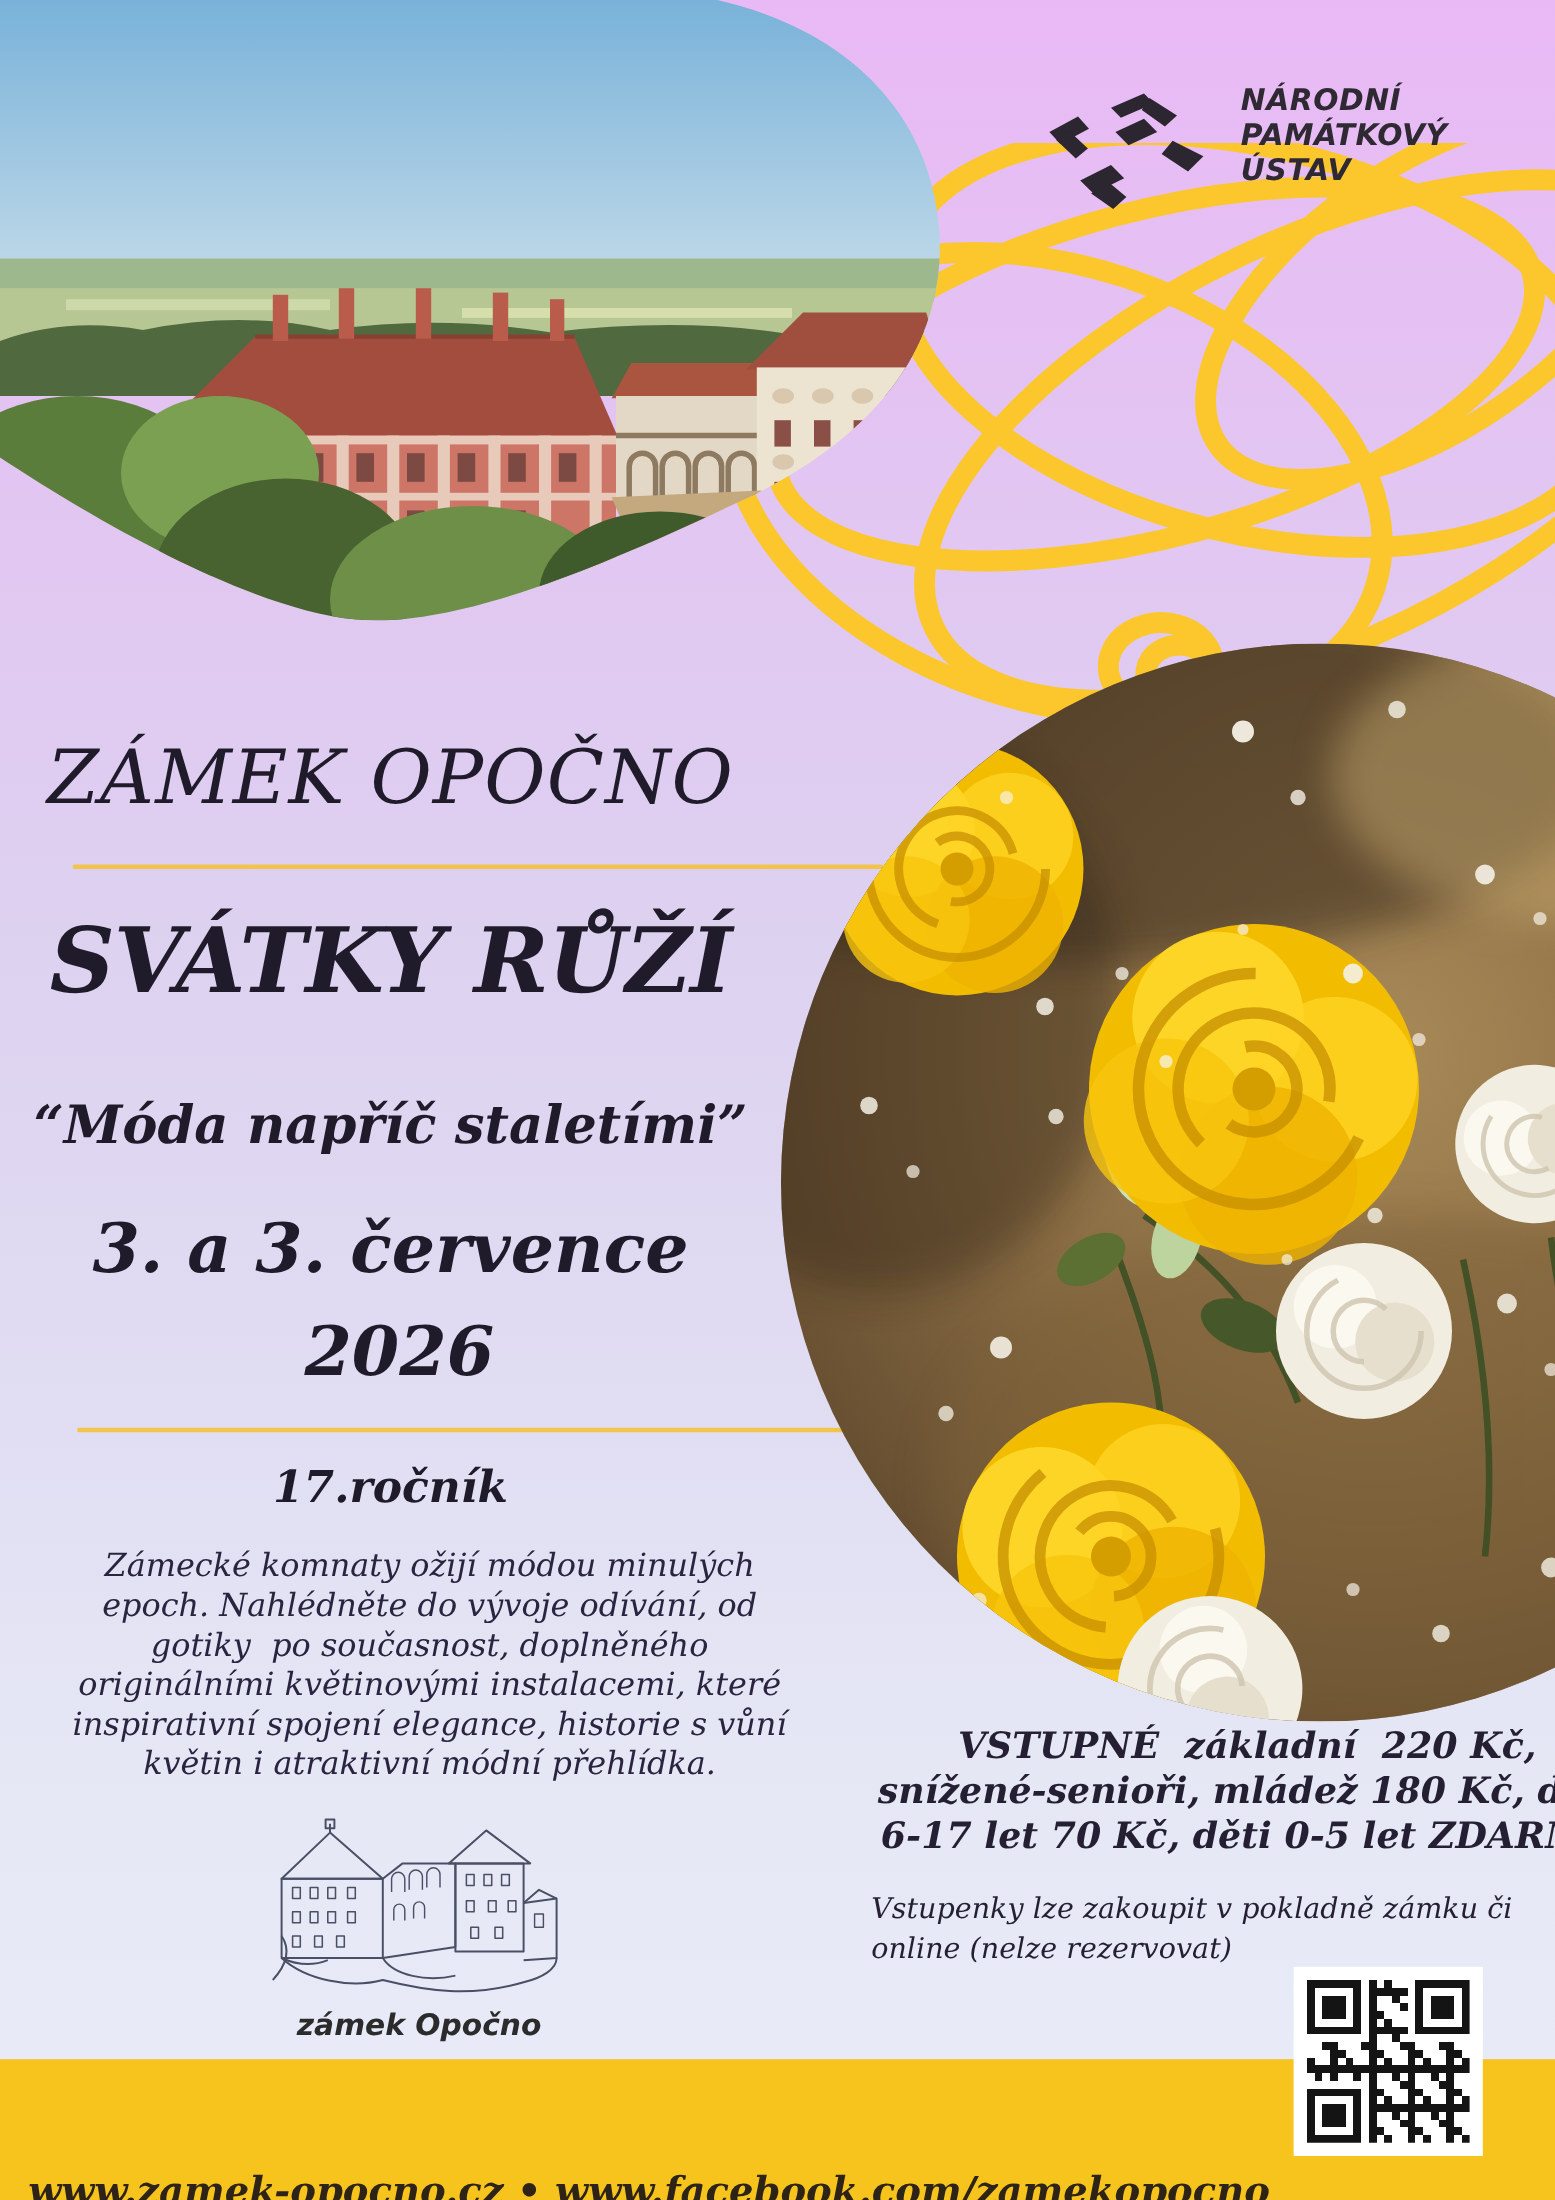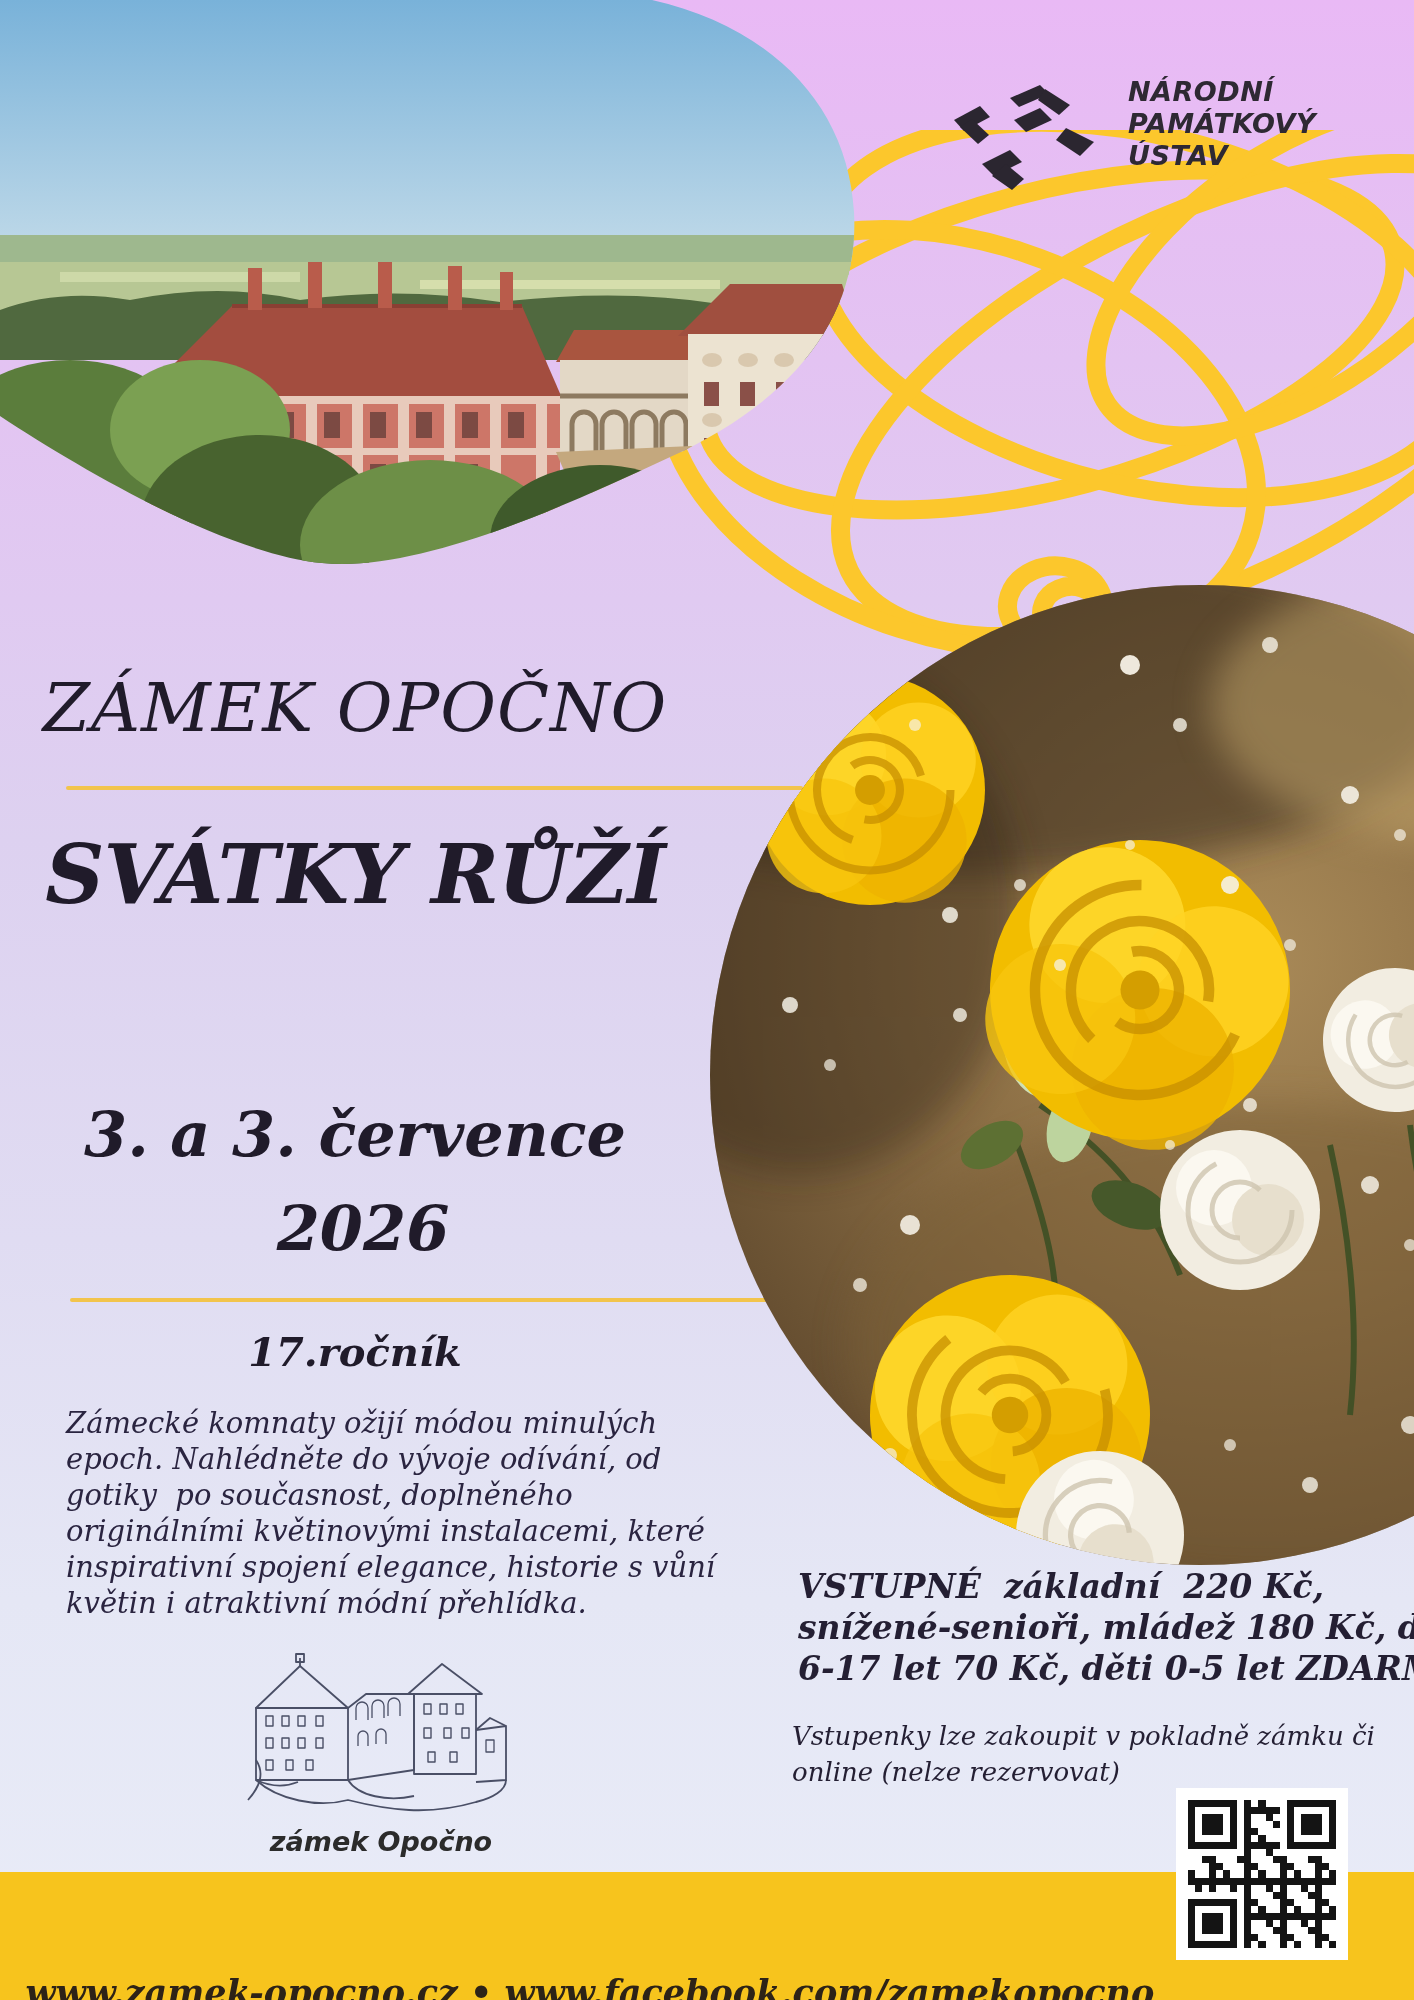--- a/index.html
+++ b/index.html
@@ -30,21 +30,21 @@
   .div1 { left:66px; top:786px; width:737px; }
   .div2 { left:70px; top:1298px; width:700px; }
   .subtitle { top:826px; font-size:82px; font-weight:bold; letter-spacing:-1px; white-space:nowrap; }
   .quote { top:995px; font-size:48px; font-weight:bold; }
   .date1 { top:1098px; font-size:62px; font-weight:bold; }
   .date2 { top:1192px; font-size:62px; font-weight:bold;padding-left:16px; }
   .edition { top:1328px; font-size:40px; font-weight:bold; }
 
   .paragraph { left:66px; top:1405px; z-index:4; font-size:29px; line-height:36px;
     color:#2a2440; text-align:left; }
-  .pre { white-space:pre; }
+  .pre { white-space:pre;text-align:center; }
 
   .castle-line { left:238px; top:1650px; width:286px; height:178px; z-index:4; }
   .castle-label { left:238px; top:1826px; width:286px; text-align:center; z-index:4;
     font-family:"DejaVu Sans","Liberation Sans",sans-serif; font-weight:bold;
     font-size:27px; color:#2b2b2b; }
 
   .pricing { left:798px; top:1566px; z-index:4; font-size:33px; font-weight:bold;
     line-height:41px; color:#241f33; }
   .note { left:792px; top:1718px; z-index:4; font-size:26px; line-height:36px; color:#241f33; }
 
@@ -281,20 +281,21 @@
   </svg>
   <div class="abs npu-text">
     <div>NÁRODNÍ</div>
     <div>PAMÁTKOVÝ</div>
     <div>ÚSTAV</div>
   </div>
 
   <div class="abs left-col title">ZÁMEK OPOČNO</div>
   <div class="divider div1"></div>
   <div class="abs left-col subtitle">SVÁTKY RŮŽÍ</div>
+  <div class="abs left-col quote">“Móda napříč staletími”</div>
   <div class="abs left-col date1">3. a 3. července</div>
   <div class="abs left-col date2">2026</div>
   <div class="divider div2"></div>
   <div class="abs left-col edition">17.ročník</div>
 
   <div class="abs paragraph">
     <div class="pre">Zámecké komnaty ožijí módou minulých</div>
     <div class="pre">epoch. Nahlédněte do vývoje odívání, od</div>
     <div class="pre">gotiky  po současnost, doplněného</div>
     <div class="pre">originálními květinovými instalacemi, které</div>

